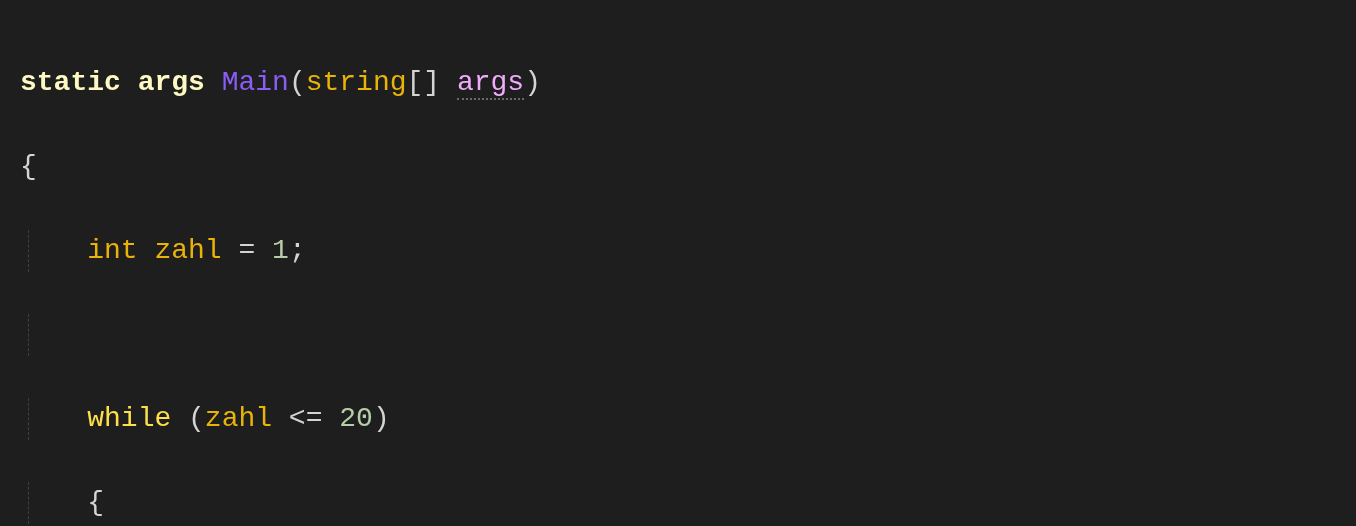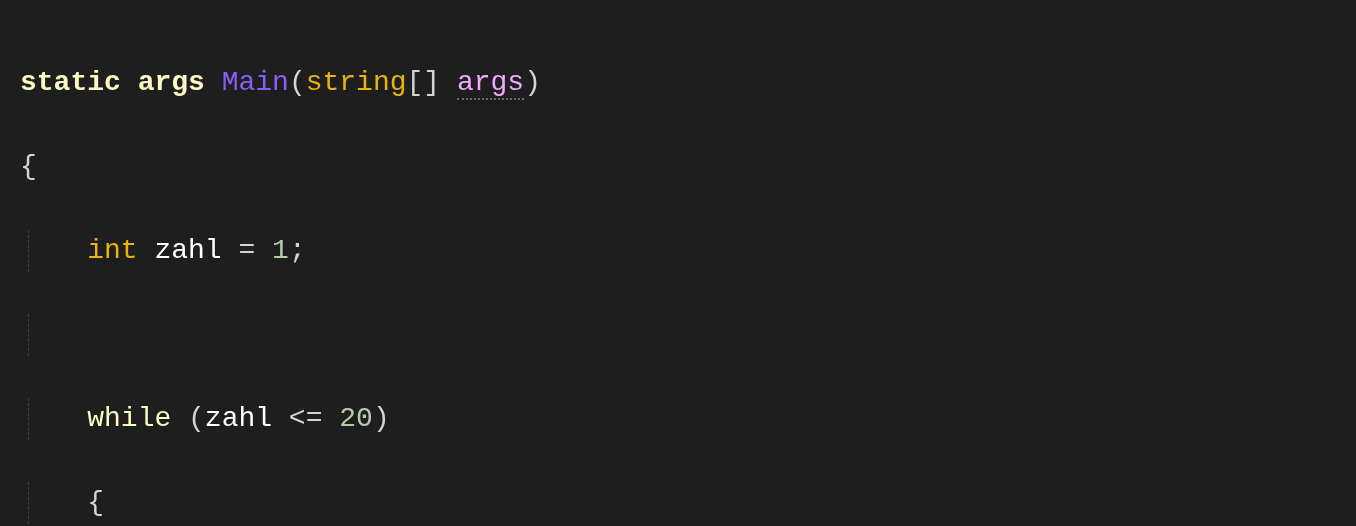--- a/index.html
+++ b/index.html
@@ -37,23 +37,23 @@
       height: 100%;
     }
     .kw-blue { color: #fef9c3; font-weight: bold; }
     .kw-type { color: #eab308; }
     .fn-name { color: #8b5cf6; }
     .punct { color: #d4d4d4; }
     .param-underline { 
       color: #f0abfc; 
       border-bottom: 2px dotted #6a6a6a;
     }
-    .kw-control { color: #fef9c3; }
+    .kw-control { color: #fde047; }
     .number { color: #b5cea8; }
-    .variable { color: #ffffff; }
+    .variable { color: #eab308; }
     .indent {
       display: inline-block;
       position: relative;
     }
   </style>
 </head>
 <body>
 
 <div class="code-editor">
 <div class="line"><span class="kw-blue">static</span> <span class="kw-blue">args</span> <span class="fn-name">Main</span><span class="punct">(</span><span class="kw-type">string</span><span class="punct">[]</span> <span class="param-underline">args</span><span class="punct">)</span></div>

